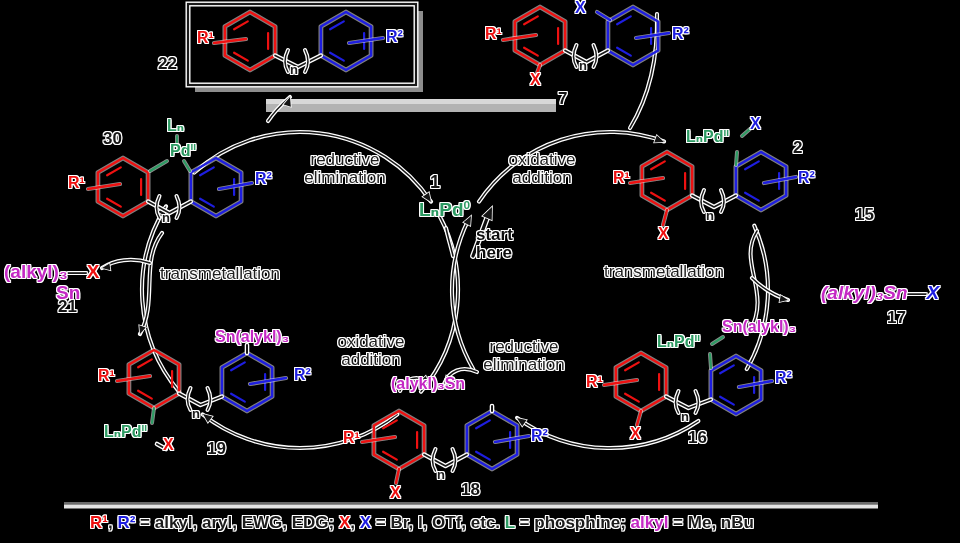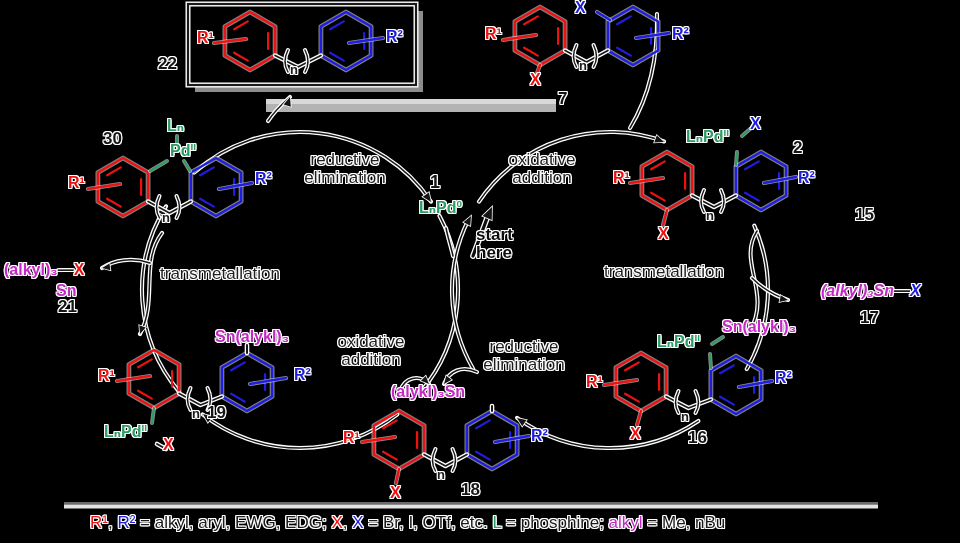--- a/index.html
+++ b/index.html
@@ -7,23 +7,23 @@
          font-family:"Liberation Sans","DejaVu Sans",sans-serif;}
   #art{position:absolute;left:0;top:0;}
   .t{position:absolute;font-weight:700;font-size:16px;color:#1c1c1c;line-height:1.05;white-space:nowrap;
      text-shadow:-1px -1px 0 #fff,0 -1px 0 #fff,1px -1px 0 #fff,-1px 0 0 #fff,1px 0 0 #fff,
                  -1px 1px 0 #fff,0 1px 0 #fff,1px 1px 0 #fff;}
   .red{color:#ee1111;} .blue{color:#1e1ee0;} .green{color:#2d9b63;} .mag{color:#c428c4;}
   .num{font-weight:600;font-size:17px;color:#161616;}
   .step{font-weight:400;font-size:17px;color:#1f1f1f;text-align:center;white-space:pre-line;}
   .nlab{font-size:13px;}
   .sup{font-size:0.62em;vertical-align:super;line-height:0;}
-  .big{font-size:16px;}
+  .big{font-size:19px;}
   .start{font-size:17px;white-space:pre-line;color:#0d0d0d;}
-  .legend{left:90px;top:514px;font-size:17px;font-weight:400;color:#1c1c1c;}
+  .legend{left:90px;top:514px;font-size:17px;font-weight:700;color:#1c1c1c;}
 </style>
 </head>
 <body>
 
 <div id="stage">
   <svg id="art" width="960" height="543" viewBox="0 0 960 543">
       <rect x="195" y="11" width="228" height="81" fill="#8d8d8d"></rect>
       <rect x="188" y="4" width="228" height="81" fill="#000" stroke="#fff" stroke-width="5"></rect>
       <rect x="188" y="4" width="228" height="81" fill="none" stroke="#1a1a1a" stroke-width="2.2"></rect>
       <rect x="266" y="99" width="290" height="13" fill="#b3b3b3"></rect>
@@ -288,23 +288,23 @@
 
   <div class="t step" style="left:160px;top:265px;">transmetallation</div>
   <div class="t step" style="left:604px;top:263px;">transmetallation</div>
 
   <div class="t mag" style="left:215px;top:329px;">Sn(alykl)₃</div>
   <div class="t red" style="left:98px;top:368px;">R¹</div>
   <div class="t green" style="left:104px;top:424px;"><span>LₙPd</span><span class="sup">II</span></div>
   <div class="t red" style="left:163px;top:437px;">X</div>
   <div class="t blue" style="left:294px;top:367px;">R²</div>
   <div class="t nlab" style="left:192px;top:407px;">n</div>
-  <div class="t num" style="left:207px;top:404px;">19</div>
-
-  <div class="t mag" style="left:391px;top:384px;">(alykl)₃Sn</div>
+  <div class="t num" style="left:207px;top:440px;">19</div>
+
+  <div class="t mag" style="left:391px;top:376px;">(alykl)₃Sn</div>
   <div class="t red" style="left:343px;top:430px;">R¹</div>
   <div class="t red" style="left:390px;top:485px;">X</div>
   <div class="t blue" style="left:531px;top:428px;">R²</div>
   <div class="t nlab" style="left:437px;top:468px;">n</div>
   <div class="t num" style="left:461px;top:481px;">18</div>
 
   <div class="t step" style="left:318px;top:333px;width:106px;">oxidative
 addition</div>
   <div class="t step" style="left:468px;top:338px;width:112px;">reductive
 elimination</div>
@@ -313,21 +313,21 @@
   <div class="t blue" style="left:750px;top:116px;">X</div>
   <div class="t num" style="left:793px;top:139px;">2</div>
   <div class="t red" style="left:613px;top:170px;">R¹</div>
   <div class="t red" style="left:658px;top:226px;">X</div>
   <div class="t blue" style="left:798px;top:170px;">R²</div>
   <div class="t nlab" style="left:706px;top:209px;">n</div>
 
   <div class="t num" style="left:855px;top:206px;">15</div>
 
   <div class="t big" style="left:821px;top:283px;font-style:italic;"><span class="mag">(alkyl)₃Sn</span><span>—</span><span class="blue">X</span></div>
-  <div class="t num" style="left:860px;top:309px;">17</div>
+  <div class="t num" style="left:887px;top:309px;">17</div>
 
   <div class="t mag" style="left:722px;top:319px;">Sn(alykl)₃</div>
   <div class="t green" style="left:657px;top:334px;"><span>LₙPd</span><span class="sup">II</span></div>
   <div class="t red" style="left:586px;top:374px;">R¹</div>
   <div class="t red" style="left:630px;top:426px;">X</div>
   <div class="t blue" style="left:775px;top:370px;">R²</div>
   <div class="t nlab" style="left:681px;top:410px;">n</div>
   <div class="t num" style="left:688px;top:429px;">16</div>
 
   <div class="t legend"><span class="red">R¹</span><span>, </span><span class="blue">R²</span><span> = alkyl, aryl, EWG, EDG; </span><span class="red">X</span><span>, </span><span class="blue">X</span><span> = Br, I, OTf, etc. </span><span class="green">L</span><span> = phosphine; </span><span class="mag">alkyl</span><span> = Me, nBu</span></div>

